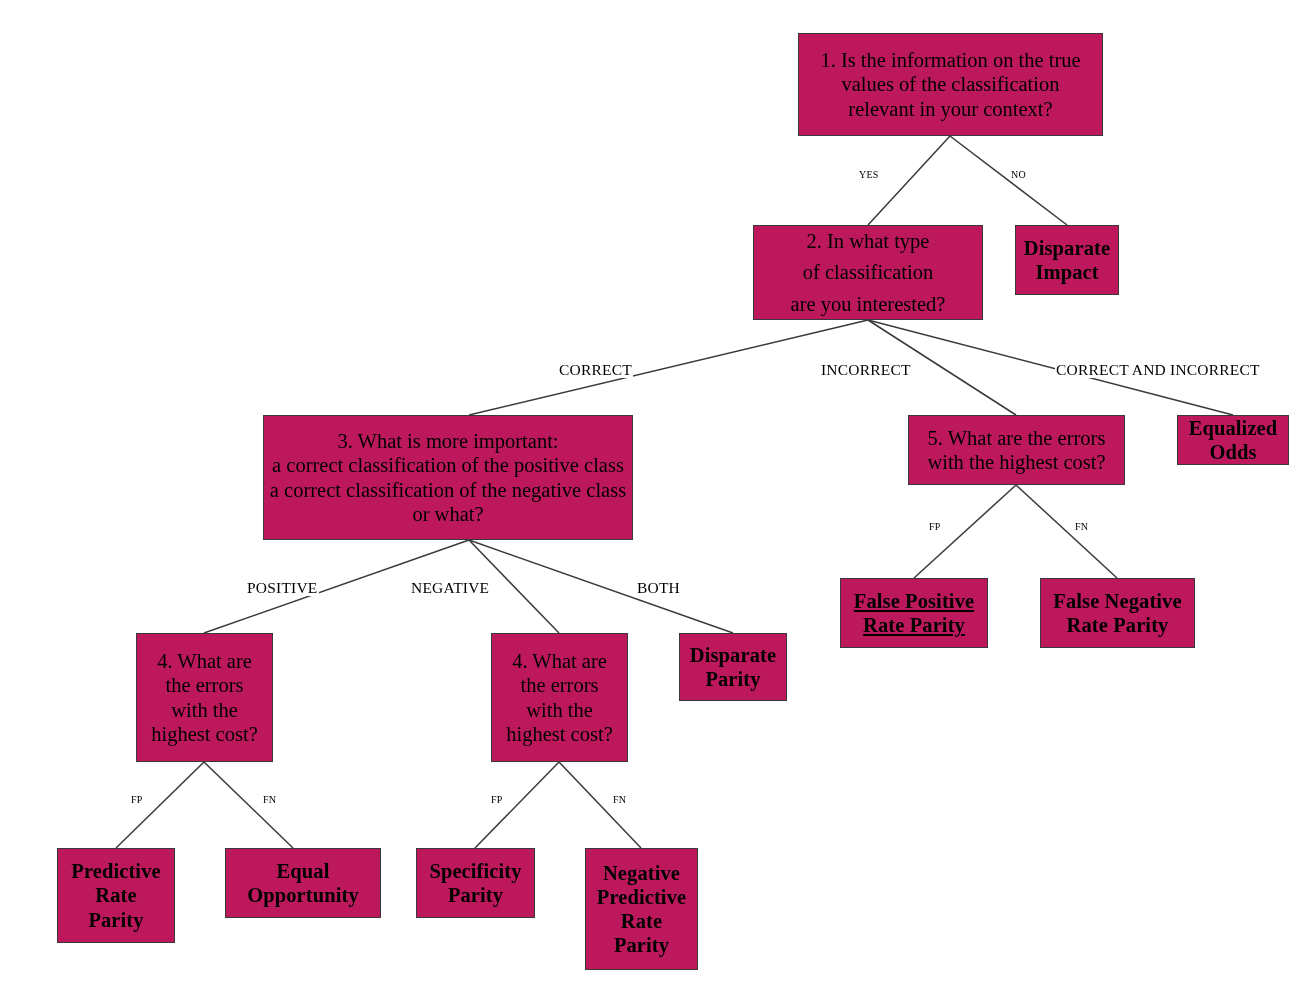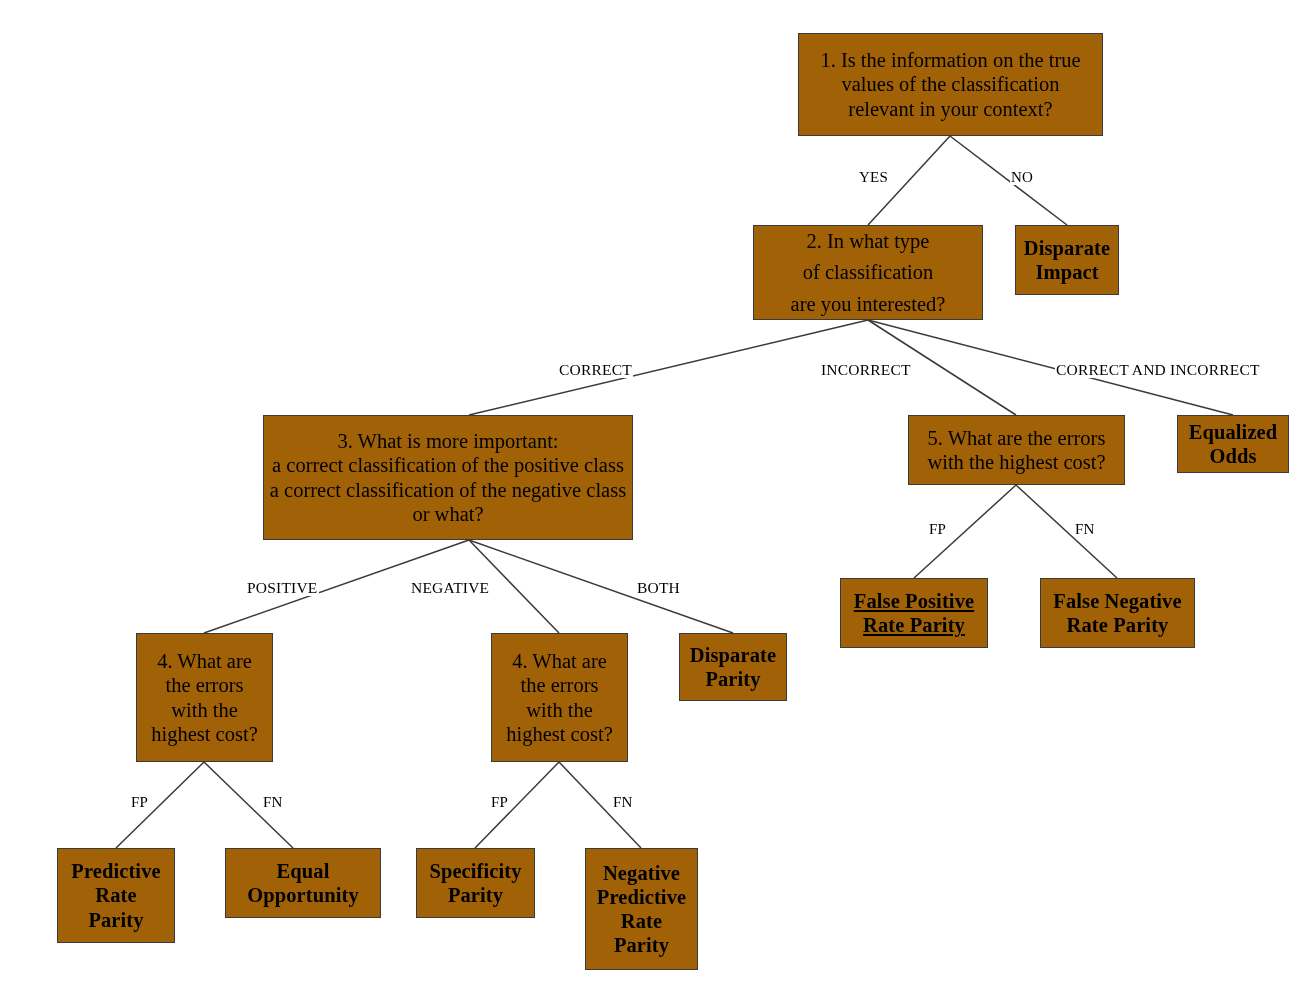--- a/index.html
+++ b/index.html
@@ -25,21 +25,21 @@
     position: absolute;
     left: 0; top: 0;
     width: 1296px;
     height: 1004px;
     pointer-events: none;
   }
   .node {
     position: absolute;
     box-sizing: border-box;
     border: 1.6px solid #3a3a3a;
-    background: #a16207;
+    background: #be185d;
     display: flex;
     flex-direction: column;
     align-items: center;
     justify-content: center;
     text-align: center;
     line-height: 1.18;
     font-size: 20.5px;
     padding: 2px 6px;
   }
   .node.leaf {
@@ -54,21 +54,21 @@
     position: absolute;
     font-size: 15.5px;
     font-family: "Liberation Serif", "DejaVu Serif", serif;
     letter-spacing: 0.2px;
     white-space: nowrap;
     background: #ffffff;
     line-height: 1;
     padding: 0 1px;
   }
   .edge-label.small {
-    font-size: 15px;
+    font-size: 10px;
     font-family: Liberation Serif, serif;
   }
 </style>
 </head>
 <body>
 
 <div id="canvas">
   <svg id="edges" viewBox="0 0 1296 1004" xmlns="http://www.w3.org/2000/svg">
       <line x1="950" y1="136" x2="868" y2="225" stroke="#3a3a3a" stroke-width="1.5"></line>
       <line x1="950" y1="136" x2="1067" y2="225" stroke="#3a3a3a" stroke-width="1.5"></line>
@@ -102,21 +102,21 @@
     <div class="node" style="left: 263px; top: 415px; width: 370px; height: 125px; border-color: rgb(58, 58, 58);">
       <span class="ln">3. What is more important:</span>
       <span class="ln">a correct classification of the positive class</span>
       <span class="ln">a correct classification of the negative class</span>
       <span class="ln">or what?</span>
     </div>
     <div class="node" style="left: 908px; top: 415px; width: 217px; height: 70px; border-color: rgb(58, 58, 58);">
       <span class="ln">5. What are the errors</span>
       <span class="ln">with the highest cost?</span>
     </div>
-    <div class="node leaf" style="left: 1177px; top: 415px; width: 112px; height: 58px; border-color: rgb(58, 58, 58);">
+    <div class="node leaf" style="left: 1177px; top: 415px; width: 112px; height: 50px; border-color: rgb(58, 58, 58);">
       <span class="ln">Equalized</span>
       <span class="ln">Odds</span>
     </div>
     <div class="node" style="left: 136px; top: 633px; width: 137px; height: 129px; border-color: rgb(58, 58, 58);">
       <span class="ln">4. What are</span>
       <span class="ln">the errors</span>
       <span class="ln">with the</span>
       <span class="ln">highest cost?</span>
     </div>
     <div class="node" style="left: 491px; top: 633px; width: 137px; height: 129px; border-color: rgb(58, 58, 58);">

